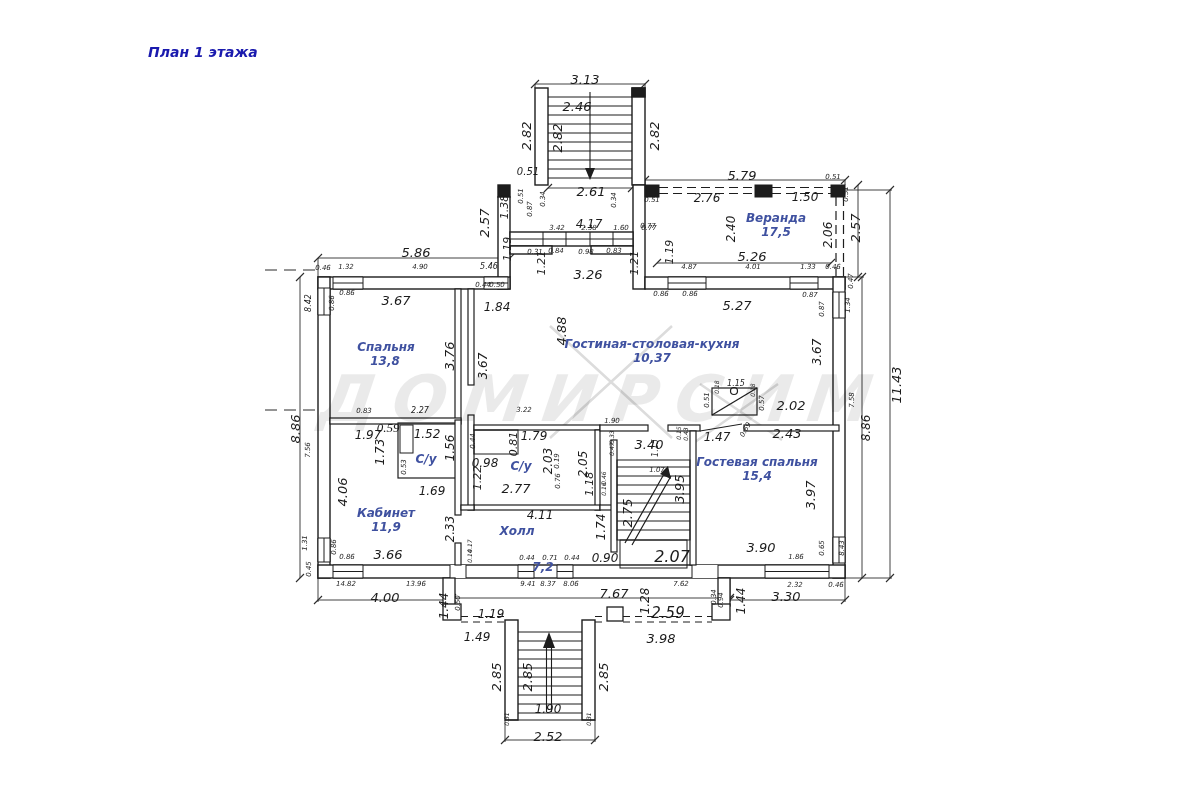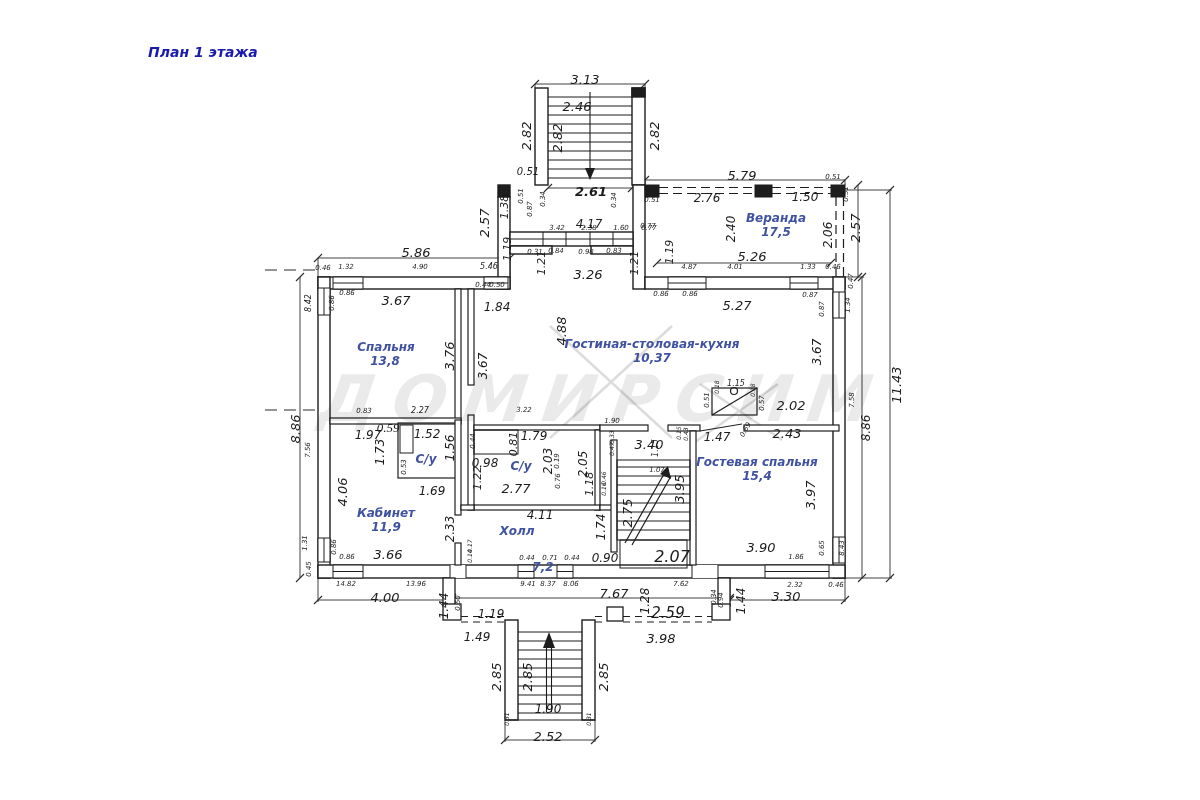--- a/index.html
+++ b/index.html
@@ -188,21 +188,21 @@
       </g>
     </svg>
 
     <div id="labels">
         <span class="dim" style="left: 585px; top: 79px; font-size: 13px; transform: translate(-50%, -50%);">3.13</span>
         <span class="dim" style="left: 577px; top: 106px; font-size: 13px; transform: translate(-50%, -50%);">2.46</span>
         <span class="dim" style="left: 526px; top: 136px; font-size: 13px; transform: translate(-50%, -50%) rotate(-90deg);">2.82</span>
         <span class="dim" style="left: 557px; top: 138px; font-size: 13px; transform: translate(-50%, -50%) rotate(-90deg);">2.82</span>
         <span class="dim" style="left: 654px; top: 136px; font-size: 13px; transform: translate(-50%, -50%) rotate(-90deg);">2.82</span>
         <span class="dim" style="left: 528px; top: 172px; font-size: 10px; transform: translate(-50%, -50%);">0.51</span>
-        <span class="dim" style="left: 591px; top: 191px; font-size: 13px; transform: translate(-50%, -50%); font-weight: bold;">2.61</span>
+        <span class="dim" style="left: 591px; top: 191px; font-size: 13px; transform: translate(-50%, -50%);">2.61</span>
         <span class="dim" style="left: 521px; top: 196px; font-size: 7px; transform: translate(-50%, -50%) rotate(-90deg);">0.51</span>
         <span class="dim" style="left: 504px; top: 207px; font-size: 11px; transform: translate(-50%, -50%) rotate(-90deg);">1.38</span>
         <span class="dim" style="left: 530px; top: 209px; font-size: 7px; transform: translate(-50%, -50%) rotate(-90deg);">0.87</span>
         <span class="dim" style="left: 543px; top: 199px; font-size: 7px; transform: translate(-50%, -50%) rotate(-90deg);">0.34</span>
         <span class="dim" style="left: 614px; top: 200px; font-size: 7px; transform: translate(-50%, -50%) rotate(-90deg);">0.34</span>
         <span class="dim" style="left: 652px; top: 200px; font-size: 7px; transform: translate(-50%, -50%);">0.51</span>
         <span class="dim" style="left: 484px; top: 223px; font-size: 13px; transform: translate(-50%, -50%) rotate(-90deg);">2.57</span>
         <span class="dim" style="left: 589px; top: 217px; font-size: 12px; transform: translate(-50%, -50%); margin-top: 7px;">4.17</span>
         <span class="dim" style="left: 557px; top: 228px; font-size: 7px; transform: translate(-50%, -50%);">3.42</span>
         <span class="dim" style="left: 589px; top: 228px; font-size: 7px; transform: translate(-50%, -50%);">2.38</span>
@@ -248,21 +248,21 @@
         <span class="dim" style="left: 805px; top: 197px; font-size: 12px; transform: translate(-50%, -50%);">1.50</span>
         <span class="dim" style="left: 833px; top: 177px; font-size: 7px; transform: translate(-50%, -50%);">0.51</span>
         <span class="dim" style="left: 846px; top: 194px; font-size: 7px; transform: translate(-50%, -50%) rotate(-90deg);">0.51</span>
         <span class="dim" style="left: 648px; top: 226px; font-size: 7px; transform: translate(-50%, -50%);">0.77</span>
         <span class="dim" style="left: 731px; top: 229px; font-size: 12px; transform: translate(-50%, -50%) rotate(-90deg);">2.40</span>
         <span class="dim" style="left: 752px; top: 256px; font-size: 13px; transform: translate(-50%, -50%);">5.26</span>
         <span class="dim" style="left: 828px; top: 235px; font-size: 12px; transform: translate(-50%, -50%) rotate(-90deg);">2.06</span>
         <span class="dim" style="left: 855px; top: 228px; font-size: 13px; transform: translate(-50%, -50%) rotate(-90deg);">2.57</span>
         <span class="dim" style="left: 669px; top: 252px; font-size: 11px; transform: translate(-50%, -50%) rotate(-90deg);">1.19</span>
         <span class="dim" style="left: 689px; top: 267px; font-size: 7px; transform: translate(-50%, -50%);">4.87</span>
-        <span class="dim" style="left: 735px; top: 267px; font-size: 7px; transform: translate(-50%, -50%); text-align: right;">4.01</span>
+        <span class="dim" style="left: 753px; top: 267px; font-size: 7px; transform: translate(-50%, -50%); text-align: right;">4.01</span>
         <span class="dim" style="left: 808px; top: 267px; font-size: 7px; transform: translate(-50%, -50%);">1.33</span>
         <span class="dim" style="left: 833px; top: 267px; font-size: 7px; transform: translate(-50%, -50%);">0.46</span>
         <span class="dim" style="left: 851px; top: 281px; font-size: 7px; transform: translate(-50%, -50%) rotate(-90deg);">0.47</span>
         <span class="dim" style="left: 848px; top: 305px; font-size: 7px; transform: translate(-50%, -50%) rotate(-90deg);">1.34</span>
         <span class="dim" style="left: 896px; top: 385px; font-size: 13px; transform: translate(-50%, -50%) rotate(-90deg);">11.43</span>
         <span class="dim" style="left: 866px; top: 428px; font-size: 12px; transform: translate(-50%, -50%) rotate(-90deg);">8.86</span>
         <span class="dim" style="left: 852px; top: 400px; font-size: 7px; transform: translate(-50%, -50%) rotate(-90deg);">7.58</span>
         <span class="dim" style="left: 368px; top: 435px; font-size: 12px; transform: translate(-50%, -50%);">1.97</span>
         <span class="dim" style="left: 427px; top: 434px; font-size: 12px; transform: translate(-50%, -50%);">1.52</span>
         <span class="dim" style="left: 450px; top: 448px; font-size: 12px; transform: translate(-50%, -50%) rotate(-90deg);">1.56</span>

